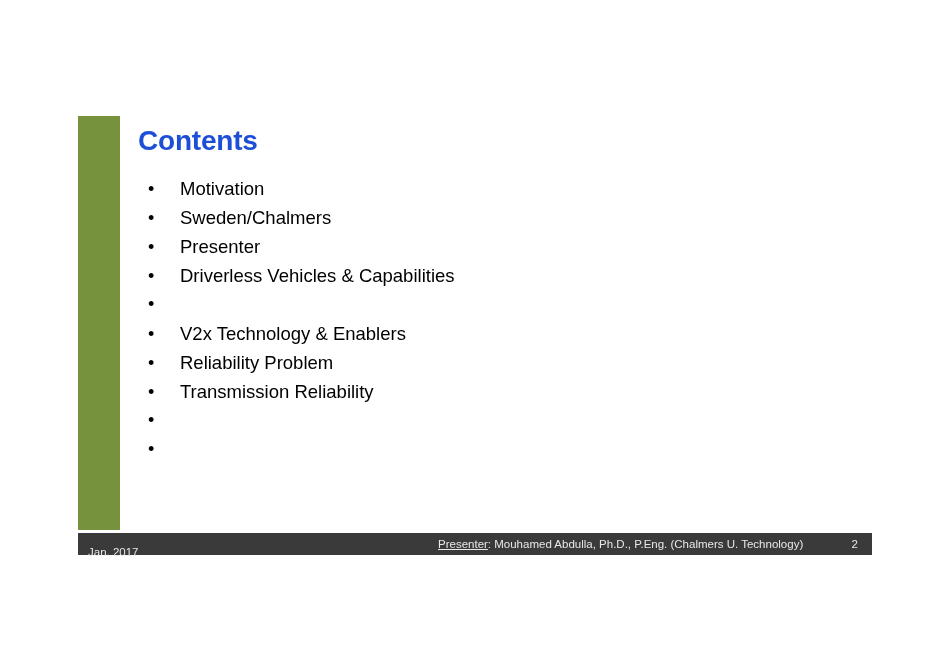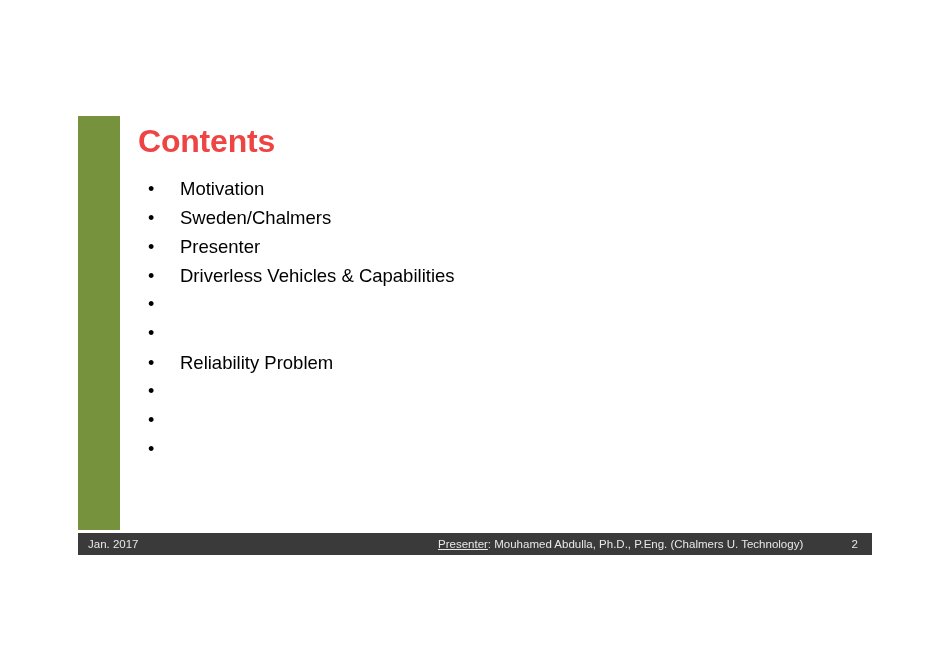--- a/index.html
+++ b/index.html
@@ -30,23 +30,23 @@
     width: 42px;
     height: 414px;
     background: #76923C;
   }
 
   
   .slide-title {
     position: absolute;
     left: 138px;
     top: 119px;
-    font-size: 32px;
+    font-size: 28px;
     font-weight: bold;
-    color: #ef4444;
+    color: #1d4ed8;
     letter-spacing: -0.2px;
     line-height: 44px;
     white-space: nowrap;
   }
 
   
   .contents-list {
     position: absolute;
     left: 148px;
     top: 174px;
@@ -87,21 +87,21 @@
     height: 22px;
     background: #3A3A3A;
     color: #E8E8E8;
     font-size: 11.5px;
     line-height: 22px;
     white-space: nowrap;
   }
   .footer-date {
     position: absolute;
     left: 10px;
-    top: 0;
+    top: 8px;
   }
   .footer-event {
     position: absolute;
     left: 82px;
     top: 0;
   }
   .footer-presenter {
     position: absolute;
     left: 360px;
     top: 0;
@@ -139,27 +139,29 @@
       </li>
       <li>
         <span class="bullet-dot">•</span>
         <span class="bullet-label">Driverless Vehicles &amp; Capabilities</span>
       </li>
       <li>
         <span class="bullet-dot">•</span>
       </li>
       <li>
         <span class="bullet-dot">•</span>
+        <span class="bullet-label">V2x Technology &amp; Enablers</span>
       </li>
       <li>
         <span class="bullet-dot">•</span>
         <span class="bullet-label">Reliability Problem</span>
       </li>
       <li>
         <span class="bullet-dot">•</span>
+        <span class="bullet-label">Transmission Reliability</span>
       </li>
       <li>
         <span class="bullet-dot">•</span>
       </li>
       <li>
         <span class="bullet-dot">•</span>
       </li>
     </ul>
 
   <div class="footer-bar">

